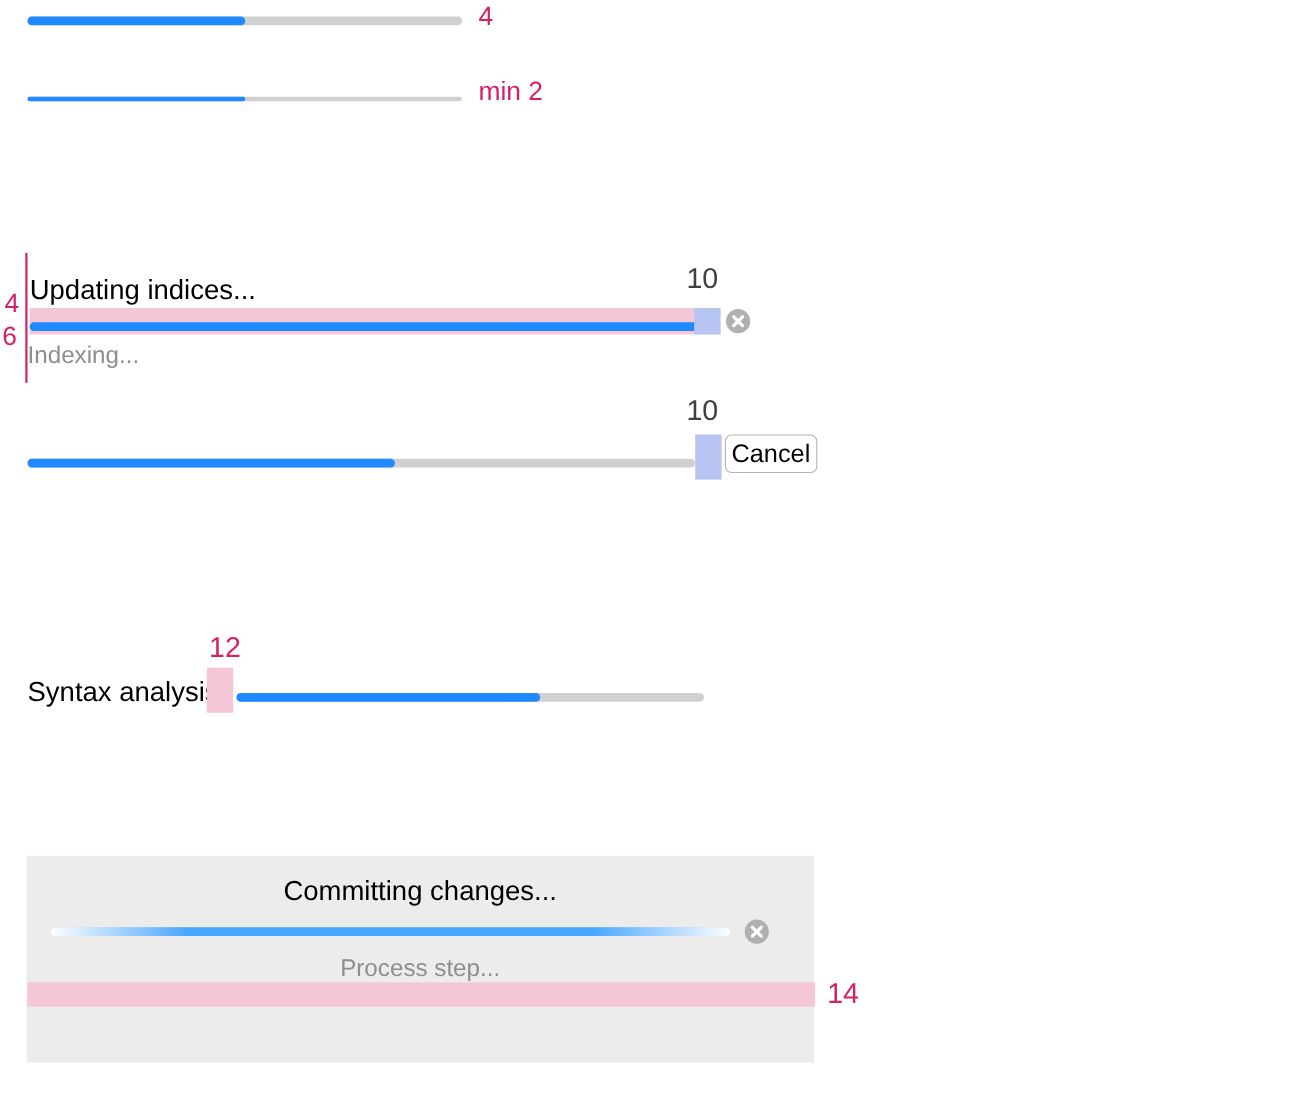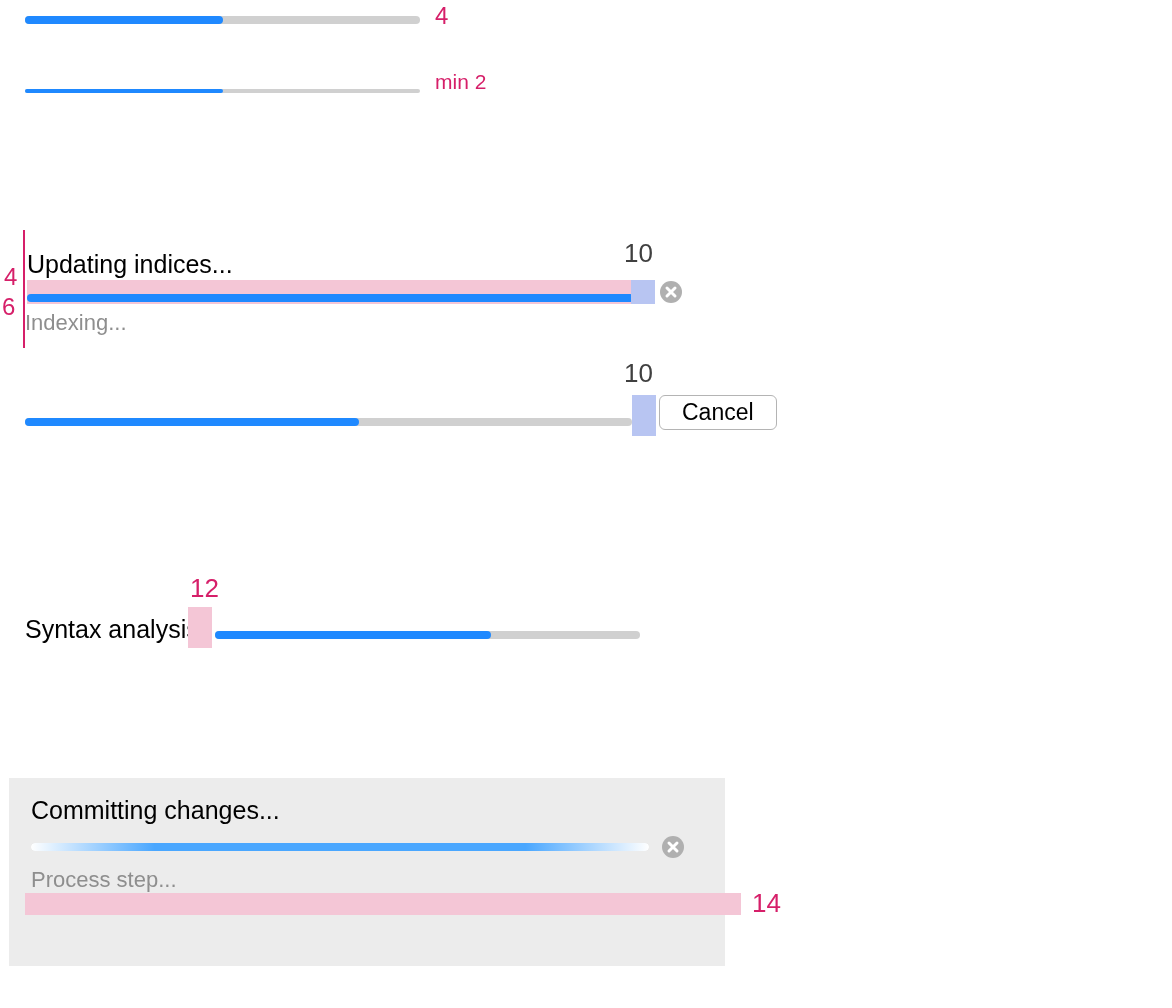--- a/index.html
+++ b/index.html
@@ -44,21 +44,21 @@
     .halt-icon svg { width:100%; height:100%; }
     .dim-gray { color:#8e8e8e;}
     .mag { color:#d61f69; }
     .blue { color:#404040; }
     .lightblue-box { background:#b8c5f2; }
     .pink-box { background:#f4c6d6; }
     .cancel-btn {
       border:1px solid #b4b4b4;
       background:#fff;
       border-radius:6px;
-      padding:4px 22px;
+      padding:4px 5px;
       font-size:23px;
       font-family:inherit;
       line-height:1.1;
     }
     .grp { position:absolute; }
   </style>
 </head>
 <body>
 
 <div class="canvas">
@@ -68,21 +68,21 @@
       <span class="fill" style="width:50%;"></span>
     </span>
   </div>
   <span class="grp mag" style="left:435px; top:2px; font-size:24px;">4</span>
 
   <div class="grp" style="left:25px; top:81px;">
     <span class="track thin" style="width:395px;">
       <span class="fill" style="width:50%;"></span>
     </span>
   </div>
-  <span class="grp mag" style="left:435px; top:70px; font-size:21px;">min 2</span>
+  <span class="grp mag" style="left:435px; top:70px; font-size:24px;">min 2</span>
 
   <div class="grp" style="left:23px; top:230px; width:2px; height:118px; background:#d61f69;"></div>
   <span class="grp mag" style="left:4px; top:263px; font-size:24px;">4</span>
   <span class="grp mag" style="left:2px; top:293px; font-size:24px;">6</span>
 
   <div class="grp" style="left:27px; top:250px; font-size:25px;">Updating indices...</div>
 
   <div class="grp pink-box" style="left:27px; top:280px; width:628px; height:24px;"></div>
   <div class="grp" style="left:27px; top:288px;">
     <span class="track" style="width:607px;">
@@ -112,21 +112,21 @@
 
   <div class="grp" style="left:25px; top:615px; font-size:25px;">Syntax analysis:</div>
   <div class="grp pink-box" style="left:188px; top:607px; width:24px; height:41px;"></div>
   <span class="grp mag" style="left:190px; top:573px; font-size:26px;">12</span>
   <div class="grp" style="left:215px; top:625px;">
     <span class="track" style="width:425px;">
       <span class="fill" style="width:65%;"></span>
     </span>
   </div>
 
-  <div class="grp" style="left:9px; top:778px; width:716px; height:188px; background:#ececec;">
+  <div class="grp" style="left:24px; top:778px; width:716px; height:188px; background:#ececec;text-align:center;">
 
     <div style="position:absolute; left:22px; top:18px; right:22px;">
       <div style="font-size:25px;">Committing changes...</div>
       <div style="margin-top:10px; display:flex; align-items:center; gap:12px;">
         <span class="track indet" style="width:618px;">
           <span class="fill" style="width:100%;"></span>
         </span>
         <span class="halt-icon">
           <svg viewBox="0 0 24 24">
               <circle cx="12" cy="12" r="11" fill="#b0b0b0"></circle>

